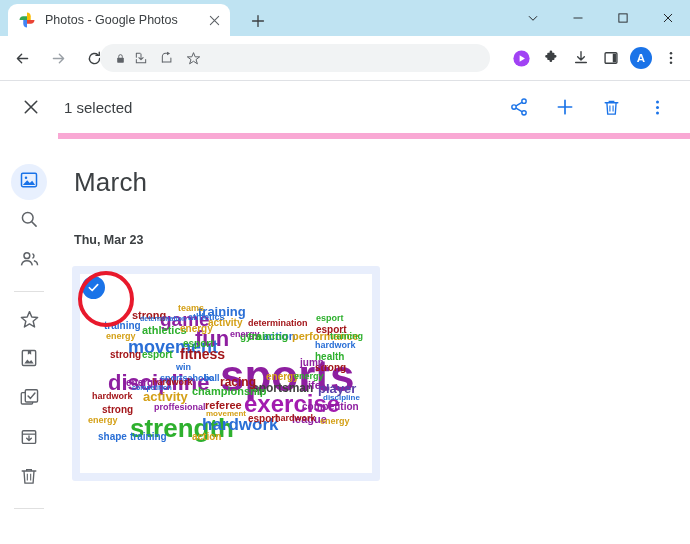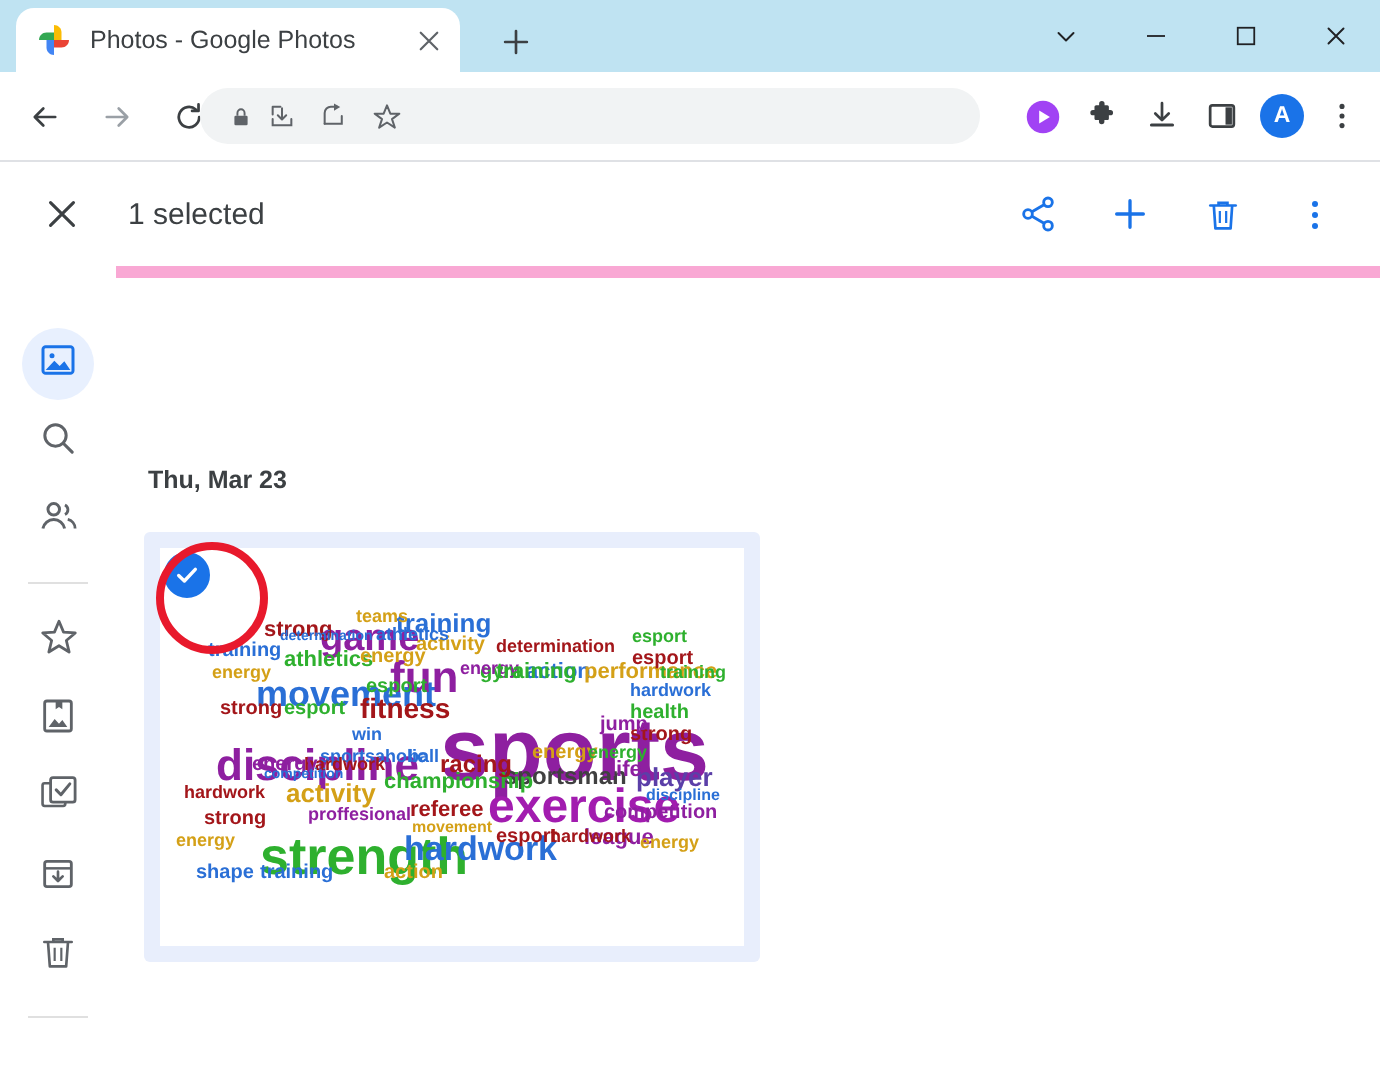--- a/index.html
+++ b/index.html
@@ -373,20 +373,21 @@
             <path d="M9.2 6 V4.4 H14.8 V6" stroke="#5f6368" stroke-width="1.6" fill="none"></path>
             <path d="M6 6 L7.1 20.6 H16.9 L18 6" stroke="#5f6368" stroke-width="1.6" fill="none" stroke-linejoin="round"></path>
             <path d="M10 9.4 V17.4 M14 9.4 V17.4" stroke="#5f6368" stroke-width="1.3"></path>
           </svg>
         </span>
       </div>
       <div class="rail-div" style="top:375px"></div>
     </div>
 
     <div class="content">
+      <div class="month">March</div>
       <div class="daylabel">Thu, Mar 23</div>
 
       <div class="thumb-wrap">
         <div class="thumb-img">
           <div class="cloud" id="cloud">
               <span class="w" style="left: 140px; top: 80px; font-size: 44px; color: rgb(142, 31, 160);">sports</span>
               <span class="w" style="left: 28px; top: 98px; font-size: 22px; color: rgb(142, 31, 160);">discipline</span>
               <span class="w" style="left: 50px; top: 141px; font-size: 26px; color: rgb(46, 176, 46);">strength</span>
               <span class="w" style="left: 48px; top: 64px; font-size: 18px; color: rgb(42, 111, 214);">movement</span>
               <span class="w" style="left: 164px; top: 118px; font-size: 24px; color: #a21caf;">exercise</span>

